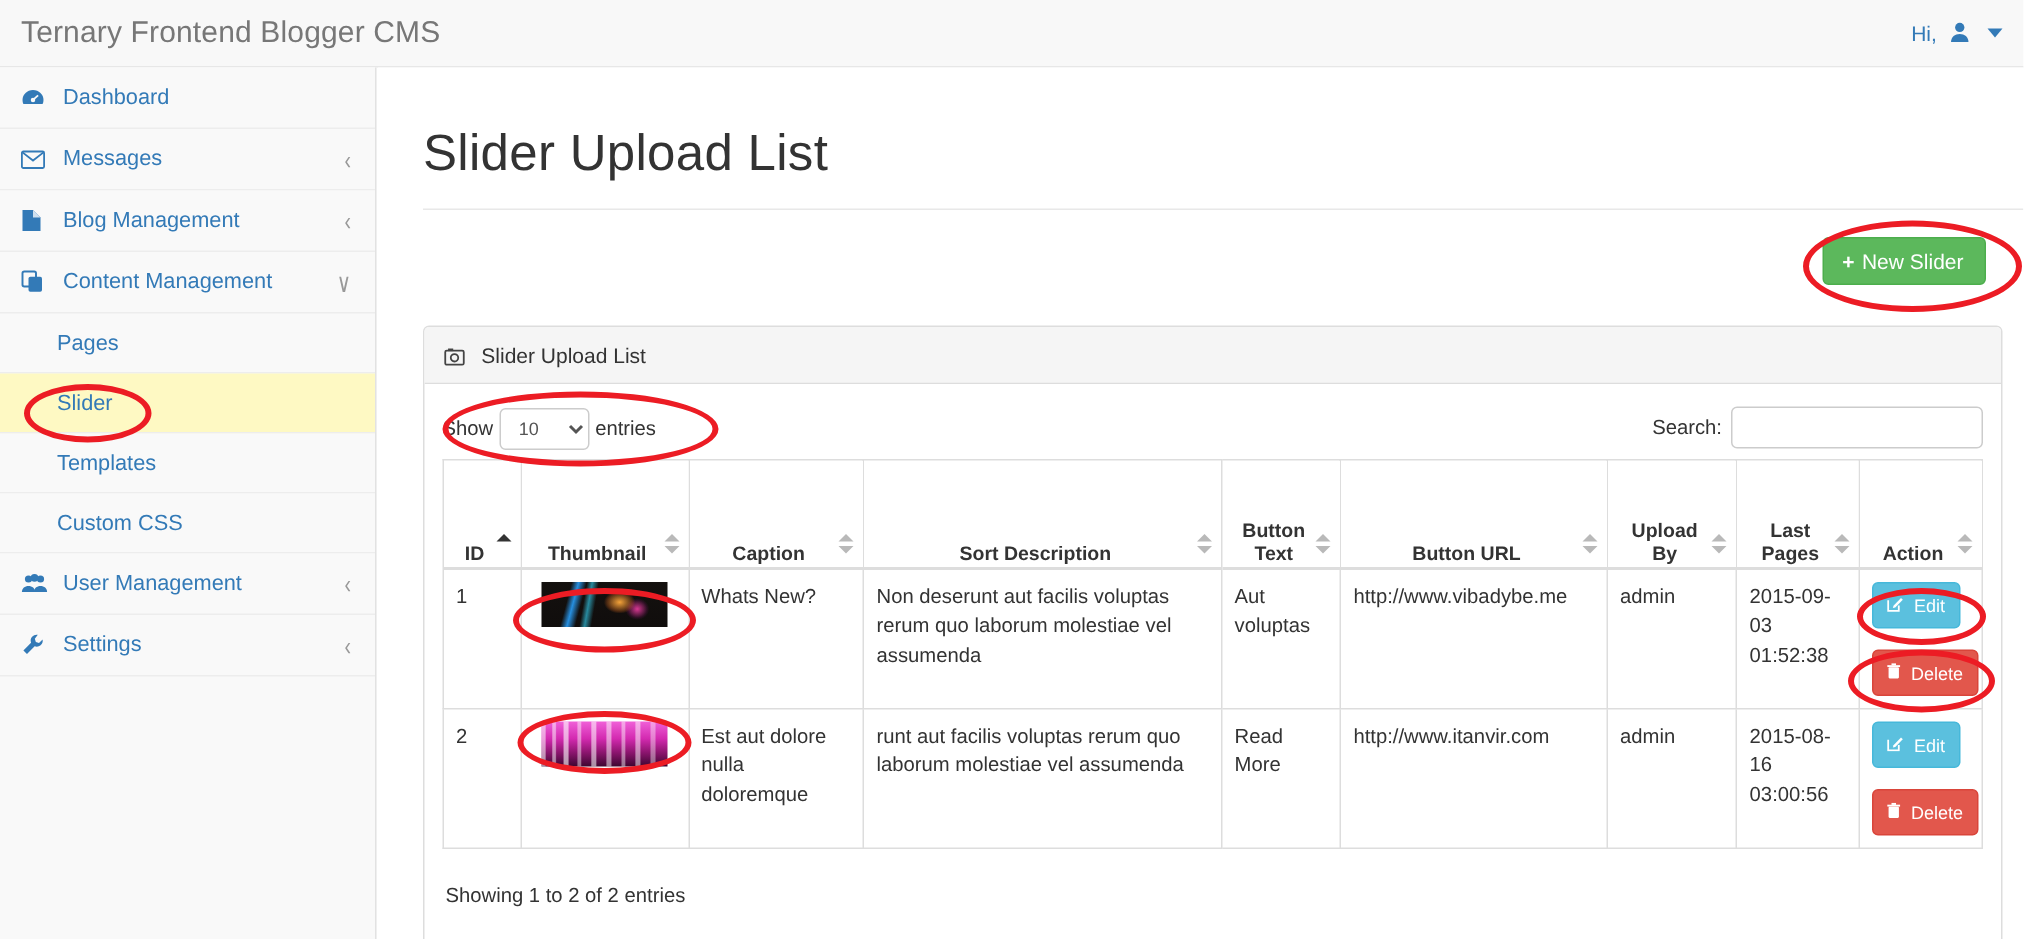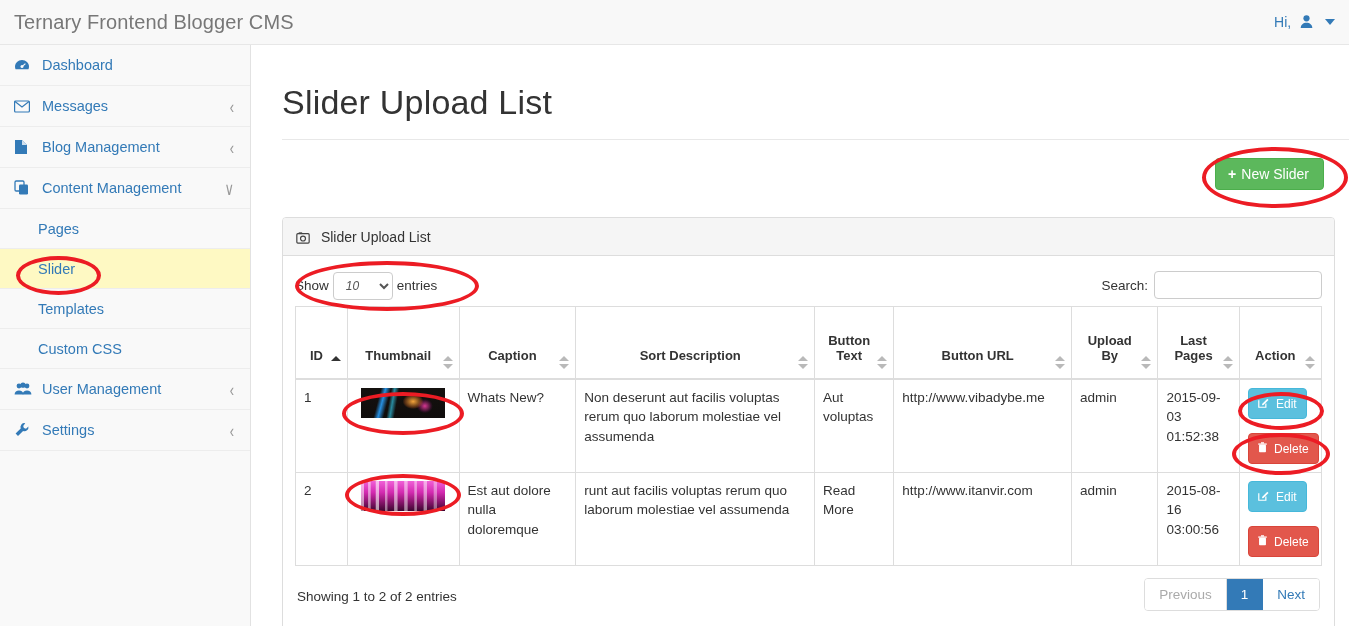--- a/index.html
+++ b/index.html
@@ -118,21 +118,21 @@
 
   .dt-top { height: 40px; position: relative; }
   .dt-length {
     position: absolute; left: 0; top: 6px;
     font-size: 13.5px; color: #333; white-space: nowrap;
   }
   .dt-length select {
     width: 60px; height: 28px; margin: 0 4px;
     border: 1px solid #ccc; border-radius: 4px;
     font-family: "Liberation Sans", sans-serif; font-size: 12px;
-    color: #555; background: #fff; padding-left: 8px; font-style: italic;
+    color: #555; background: #fff; padding-left: 8px;
   }
   .dt-filter {
     position: absolute; right: 0; top: 5px;
     font-size: 13.5px; color: #333; white-space: nowrap;
   }
   .dt-filter input {
     width: 168px; height: 28px; margin-left: 6px;
     border: 1px solid #ccc; border-radius: 4px;
     padding: 0 6px; font-family: "Liberation Sans", sans-serif; font-size: 13px;
   }
@@ -140,21 +140,21 @@
   table.dt {
     width: 100%; border-collapse: collapse; table-layout: fixed;
     border: 1px solid #ddd;
   }
   table.dt th {
     border: 1px solid #ddd;
     border-bottom-width: 2px;
     background: #fff;
     font-size: 13px; font-weight: bold; color: #333;
     vertical-align: bottom;
-    padding: 8px 18px 15px 8px;
+    padding: 8px 18px 2px 8px;
     text-align: center;
     position: relative;
     height: 72px;
   }
   table.dt th .sorticon {
     position: absolute; right: 6px; bottom: 9px;
     width: 10px; height: 13px;
   }
   table.dt th .sorticon i {
     position: absolute; left: 0; width: 0; height: 0;
@@ -502,25 +502,20 @@
                       </svg>
                   </span><span>Delete</span>
                 </span>
               </td>
             </tr>
           </tbody>
         </table>
 
         <div class="dt-bottom">
           <div class="dt-info">Showing 1 to 2 of 2 entries</div>
-          <div class="dt-page">
-            <div class="pg disabled">Previous</div>
-            <div class="pg active">1</div>
-            <div class="pg">Next</div>
-          </div>
         </div>
 
       </div>
     </div>
   </div>
 
   <div class="ann" style="left:16px;  top:256px; width:85px;  height:39px;"></div>
   <div class="ann" style="left:1202px;top:147px; width:146px; height:61px;"></div>
   <div class="ann" style="left:295px; top:261px; width:184px; height:50px;"></div>
   <div class="ann" style="left:342px; top:392px; width:122px; height:43px;"></div>

